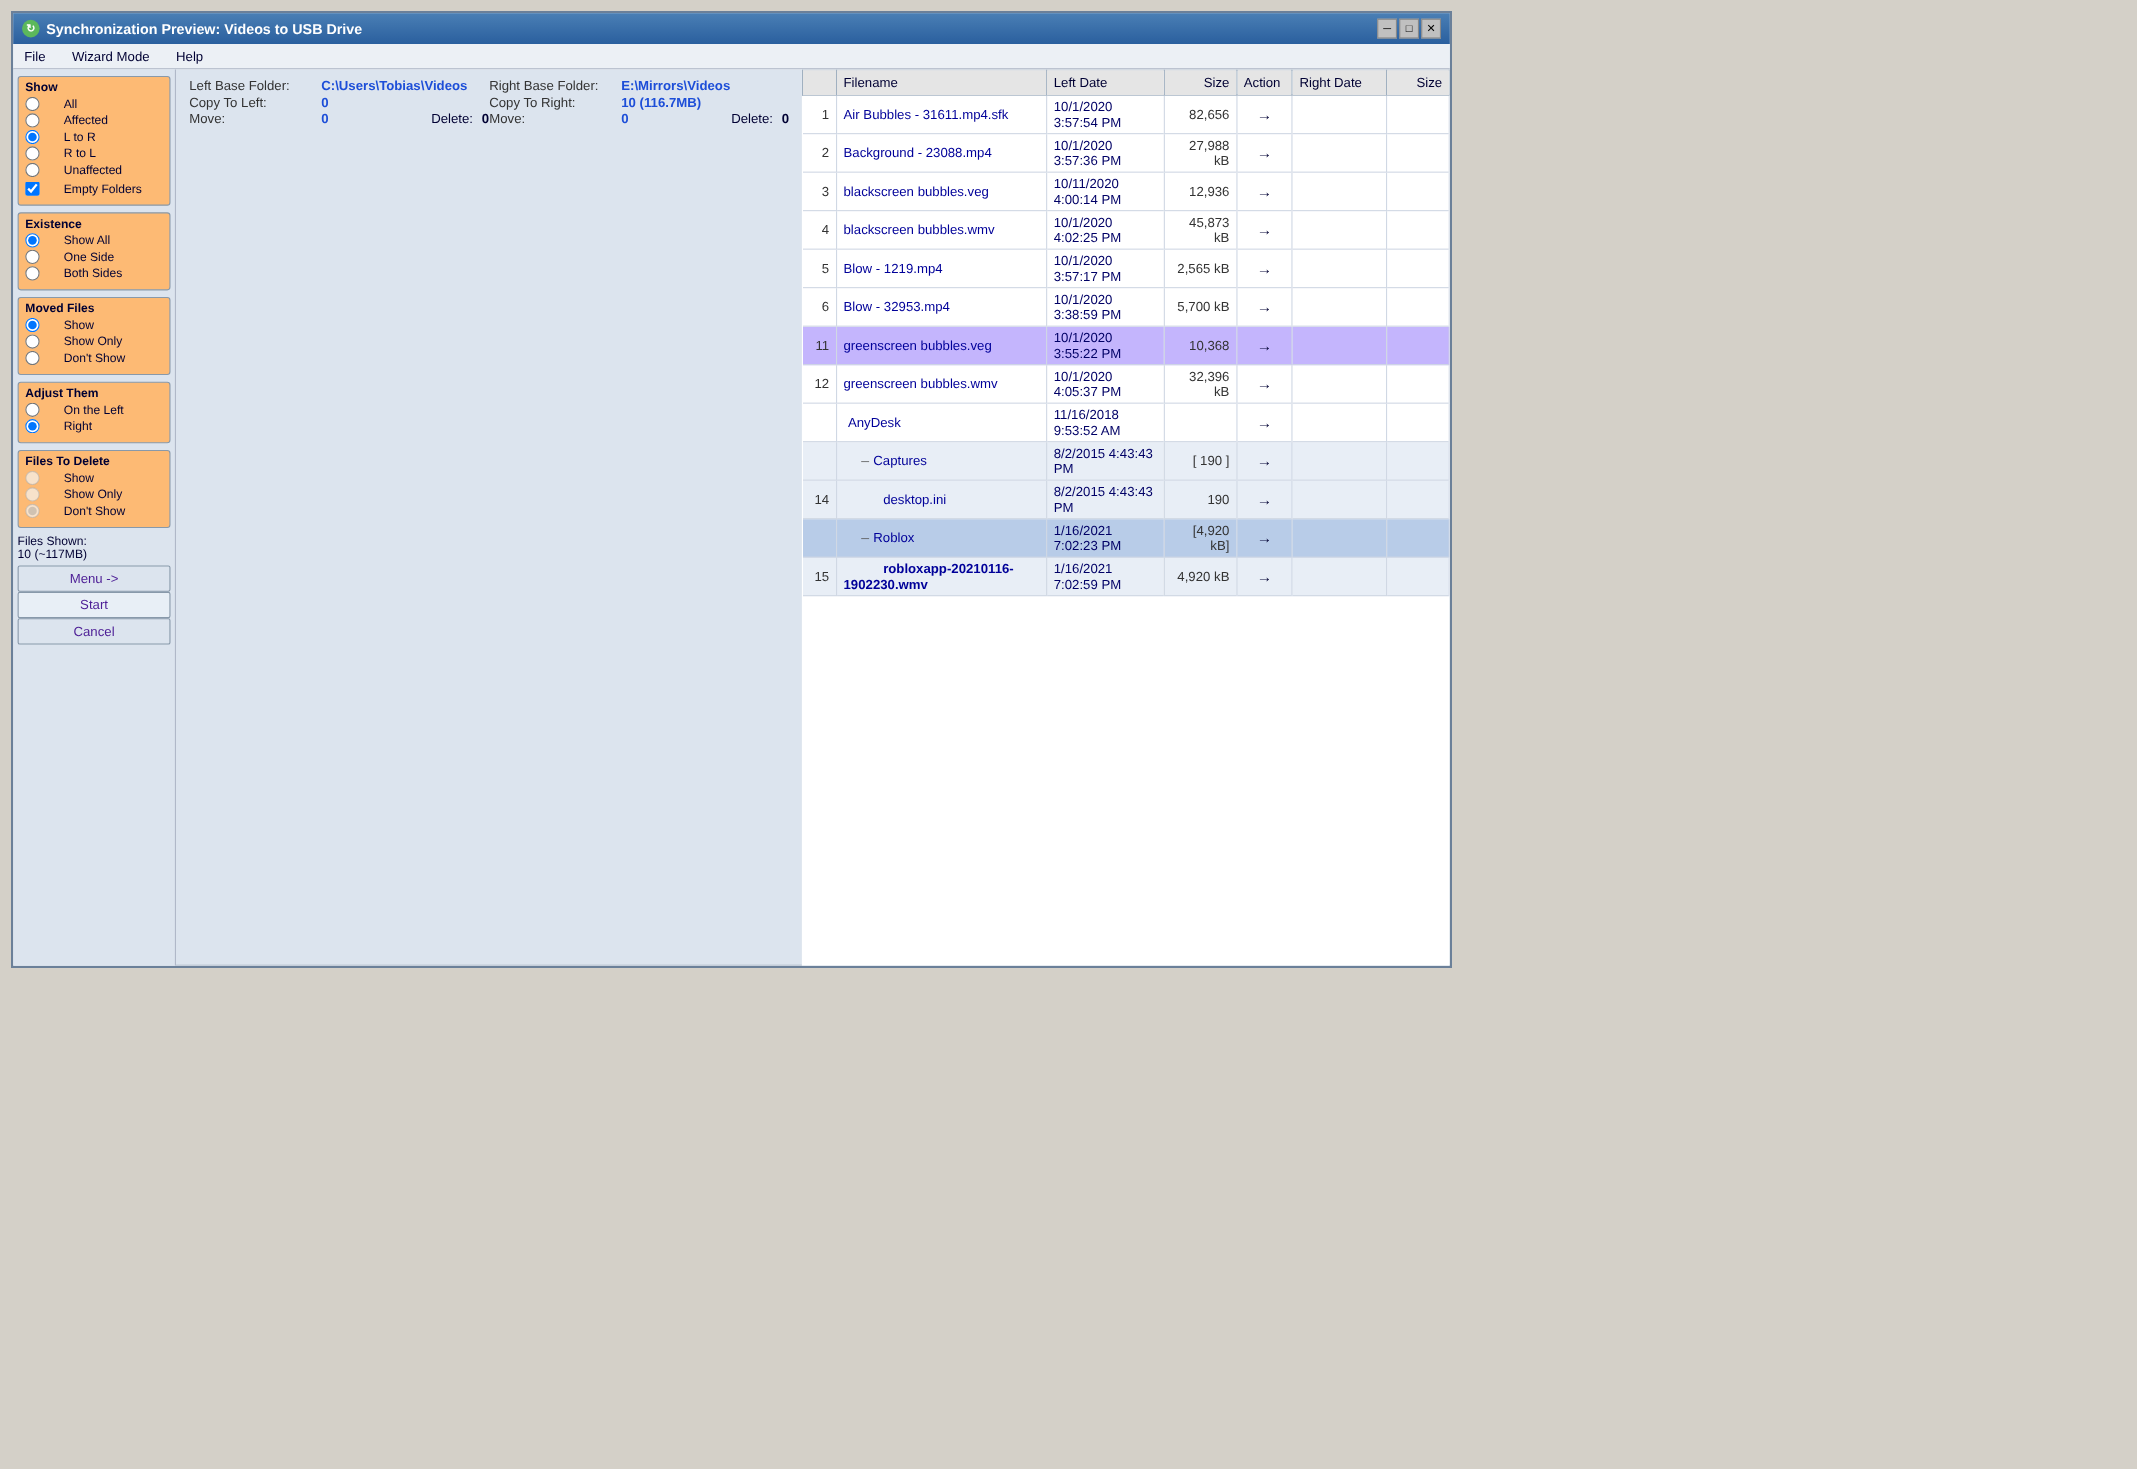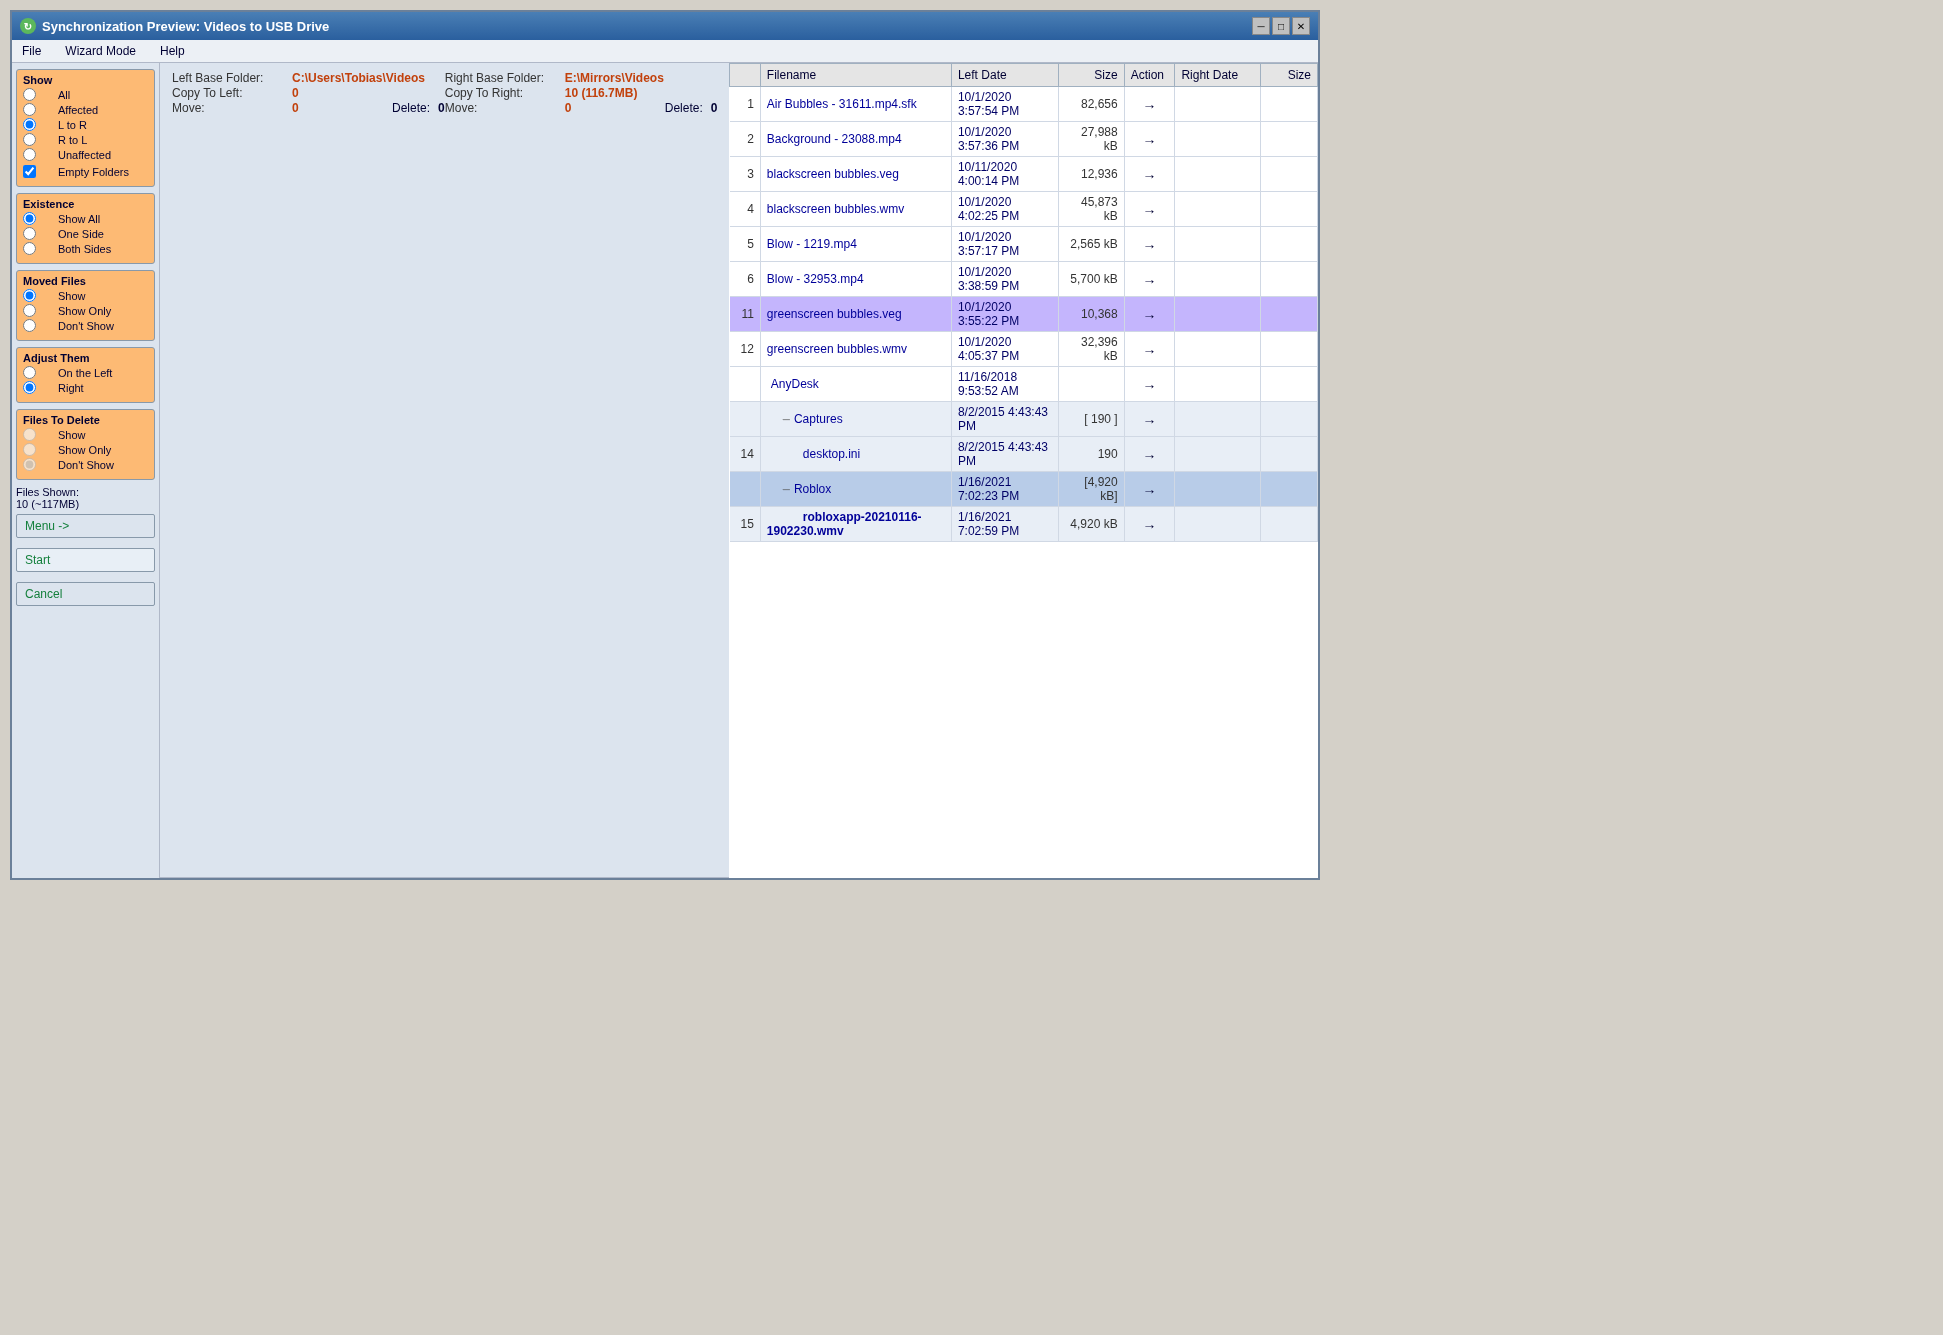--- a/index.html
+++ b/index.html
@@ -135,23 +135,23 @@
       color: #000033;
       margin-bottom: 4px;
     }
     .btn {
       width: 100%;
       padding: 4px 8px;
       background: #dce4ee;
       border: 1px solid #8899aa;
       cursor: pointer;
       font-size: 12px;
-      color: #15803d;
-      margin-bottom: 10px;
-      text-align: left;
+      color: #4c1d95;
+      margin-bottom: 0;
+      text-align: center;
       border-radius: 2px;
     }
     .btn-start {
       background: #e8eff6;
     }
     .content-area {
       flex: 1;
       display: flex;
       overflow: hidden;
     }
@@ -175,21 +175,21 @@
       align-items: center;
       margin-bottom: 1px;
     }
     .info-sub-label {
       min-width: 120px;
       font-weight: normal;
       color: #333;
     }
     .info-sub-value {
       font-weight: bold;
-      color: #c2410c;
+      color: #1d4ed8;
       min-width: 80px;
     }
     .table-container {
       flex: 1;
       overflow-y: auto;
       overflow-x: hidden;
       background: white;
     }
     table {
       width: 100%;

